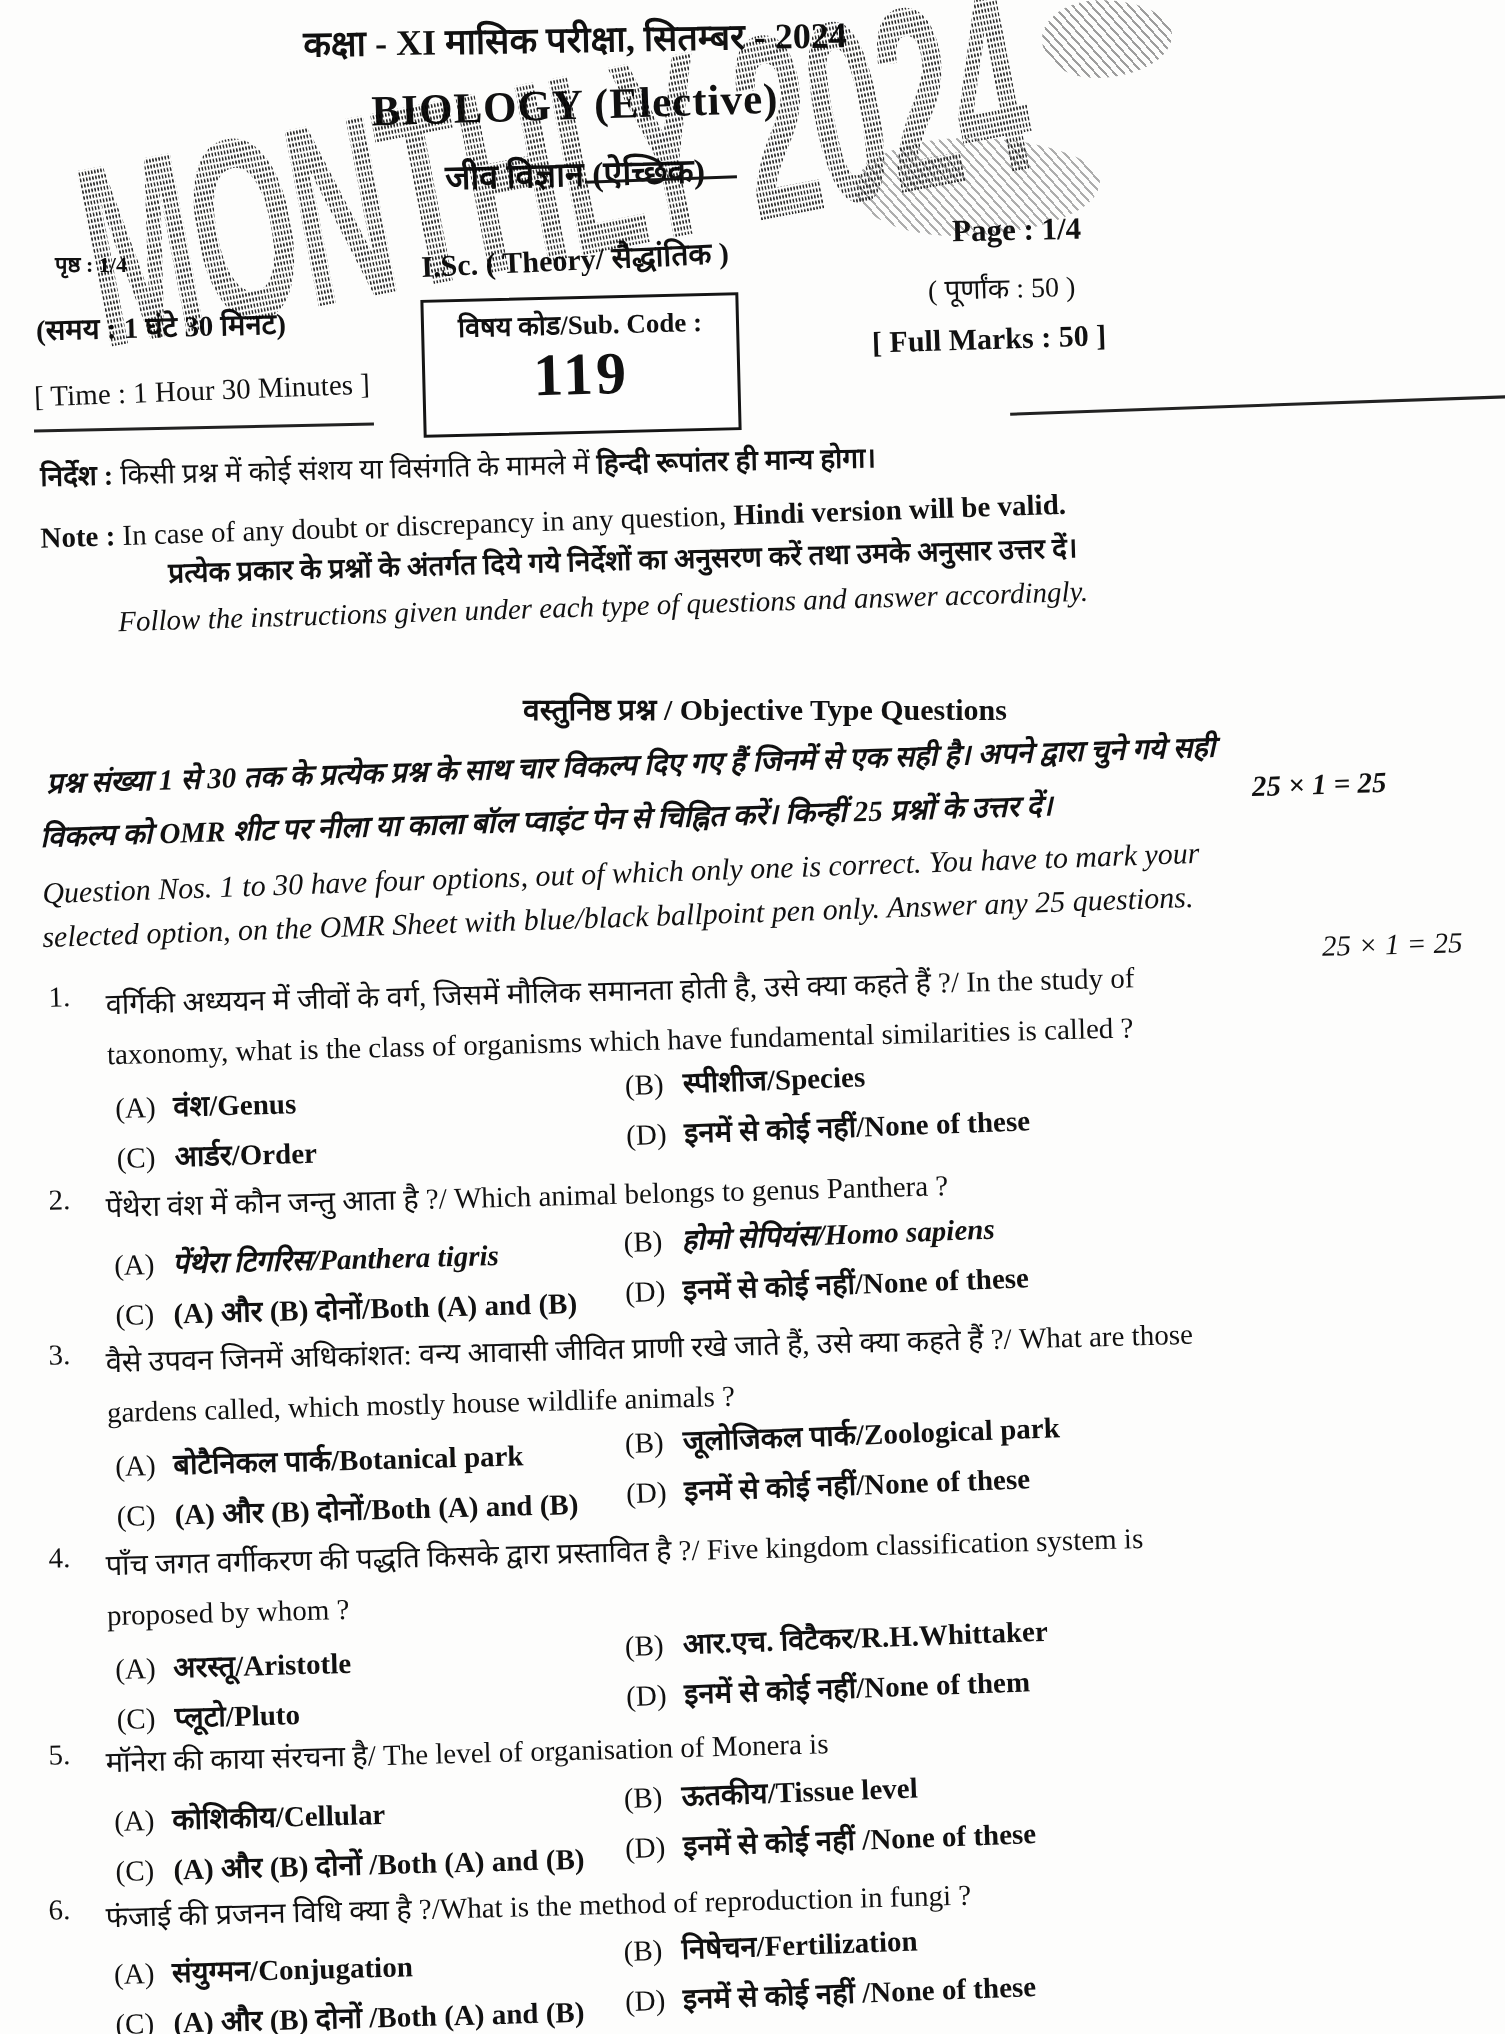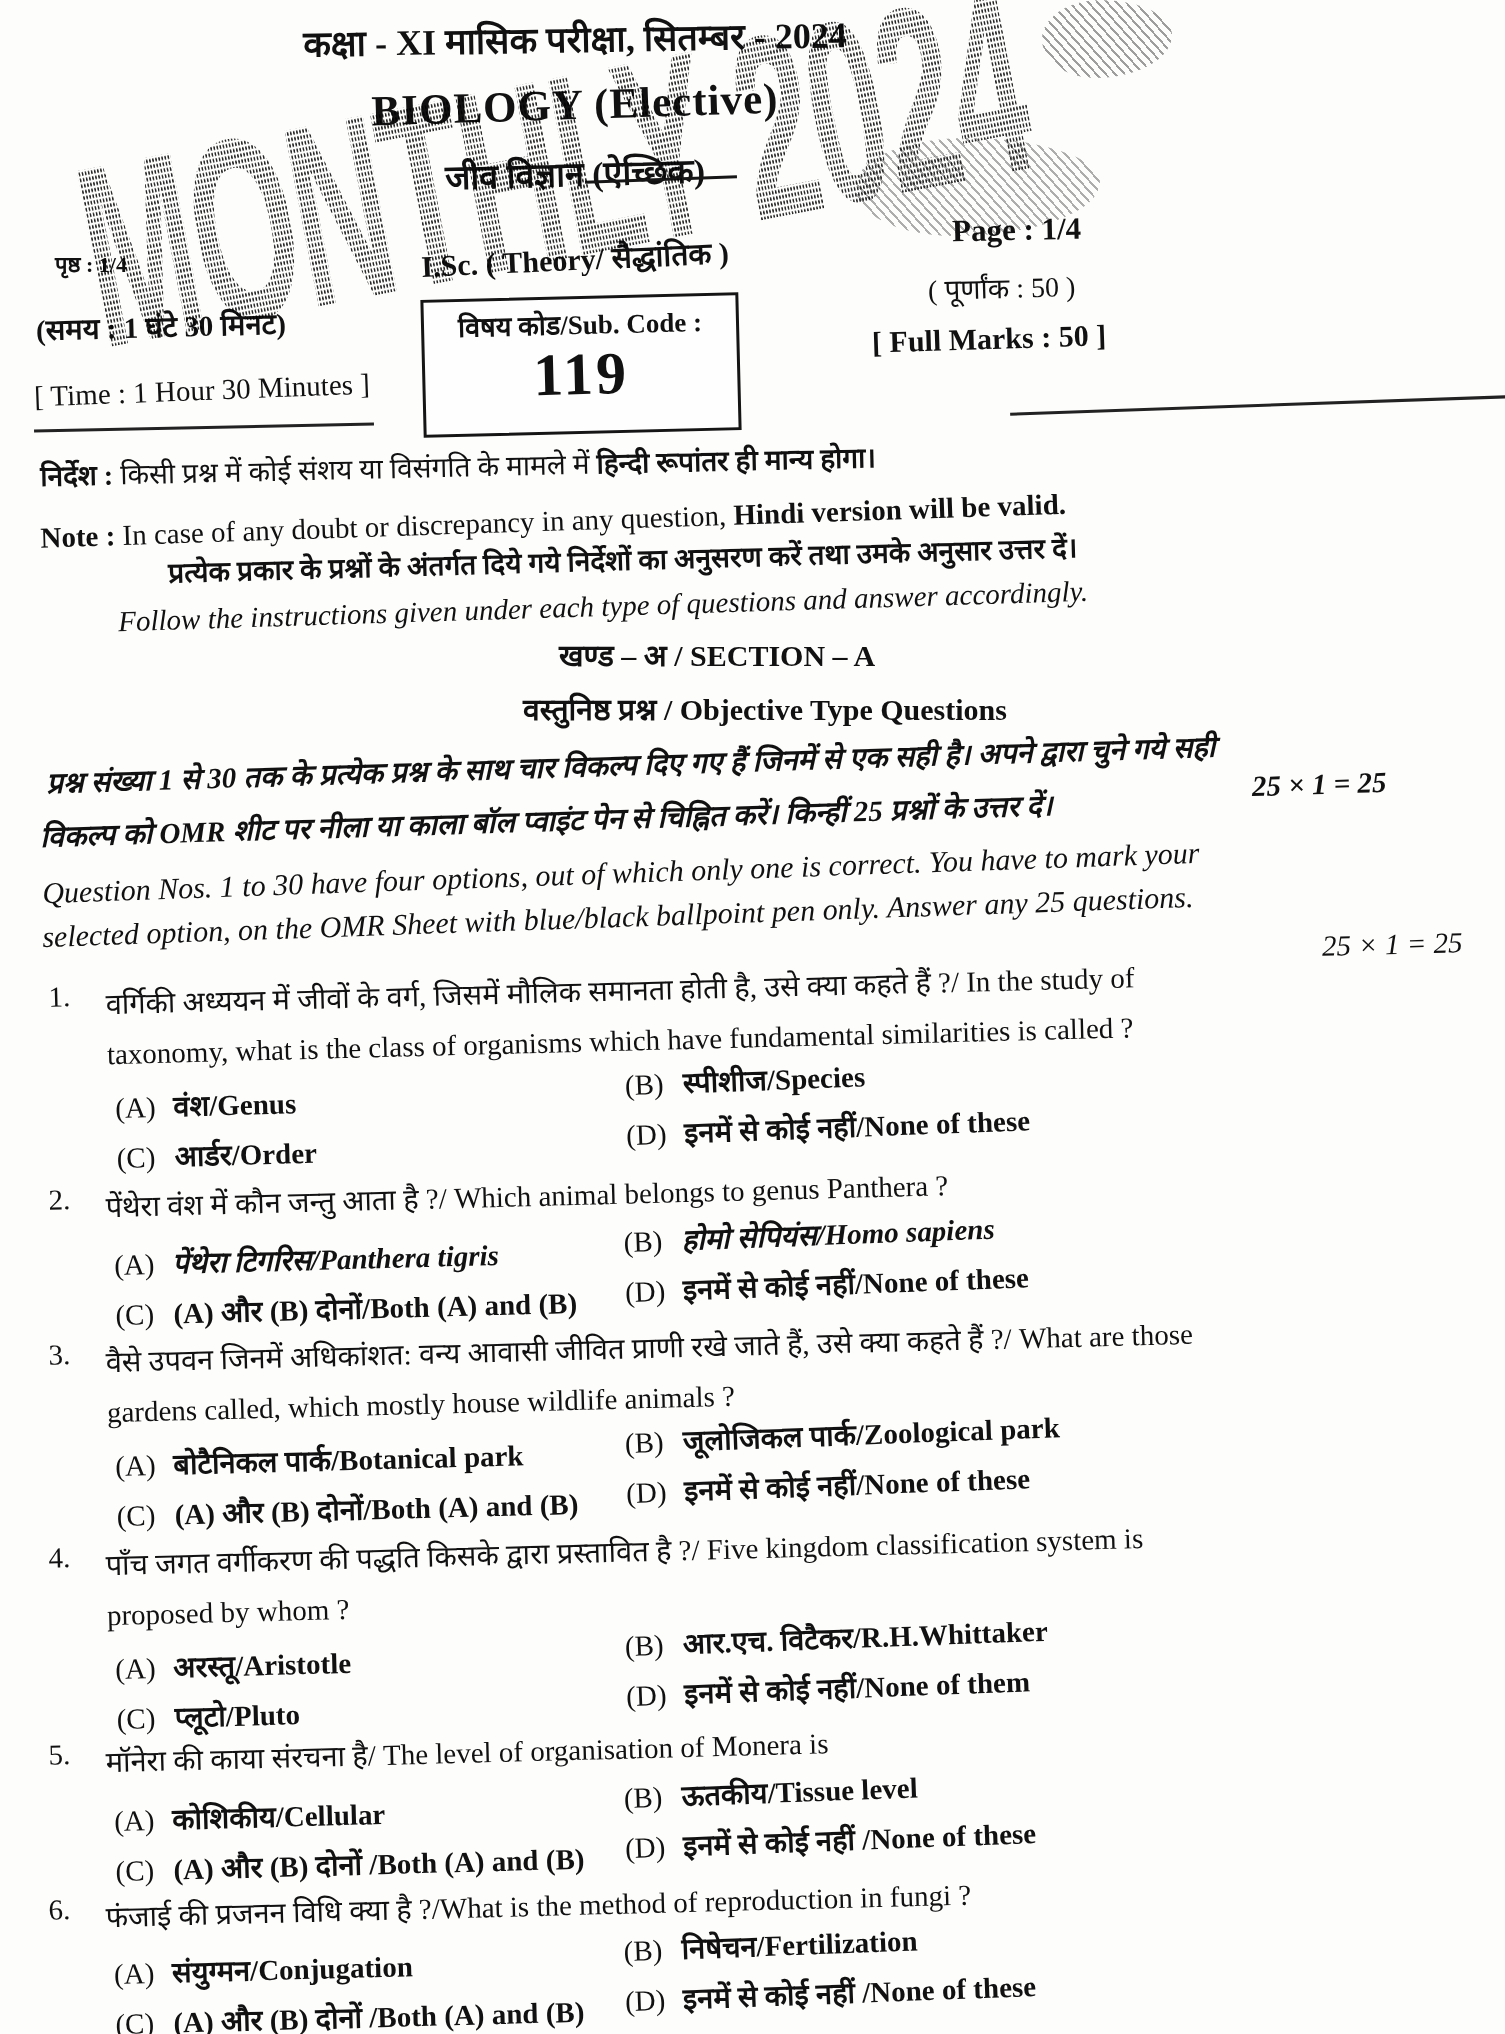--- a/index.html
+++ b/index.html
@@ -118,21 +118,20 @@
 
   <div class="abs note-en">
     <span class="b">Note :</span>
     <span>In case of any doubt or discrepancy in any question, </span>
     <span class="b">Hindi version will be valid.</span>
   </div>
 
   <div class="abs pratyek">प्रत्येक प्रकार के प्रश्नों के अंतर्गत दिये गये निर्देशों का अनुसरण करें तथा उमके अनुसार उत्तर दें।</div>
   <div class="abs i follow">Follow the instructions given under each type of questions and answer accordingly.</div>
 
-  <div class="abs ctr b khand">खण्ड – अ / SECTION – A</div>
   <div class="abs ctr b vastu">वस्तुनिष्ठ प्रश्न / Objective Type Questions</div>
 
   <div class="abs b i objhi1">प्रश्न संख्या 1 से 30 तक के प्रत्येक प्रश्न के साथ चार विकल्प दिए गए हैं जिनमें से एक सही है। अपने द्वारा चुने गये सही</div>
   <div class="abs b i objhi2">विकल्प को OMR शीट पर नीला या काला बॉल प्वाइंट पेन से चिह्नित करें। किन्हीं 25 प्रश्नों के उत्तर दें।</div>
   <div class="abs b i marks-inline">25 × 1 = 25</div>
 
   <div class="abs i objen1">Question Nos. 1 to 30 have four options, out of which only one is correct. You have to mark your</div>
   <div class="abs i objen2">selected option, on the OMR Sheet with blue/black ballpoint pen only. Answer any 25 questions.</div>
   <div class="abs i marks-right">25 × 1 = 25</div>
 

